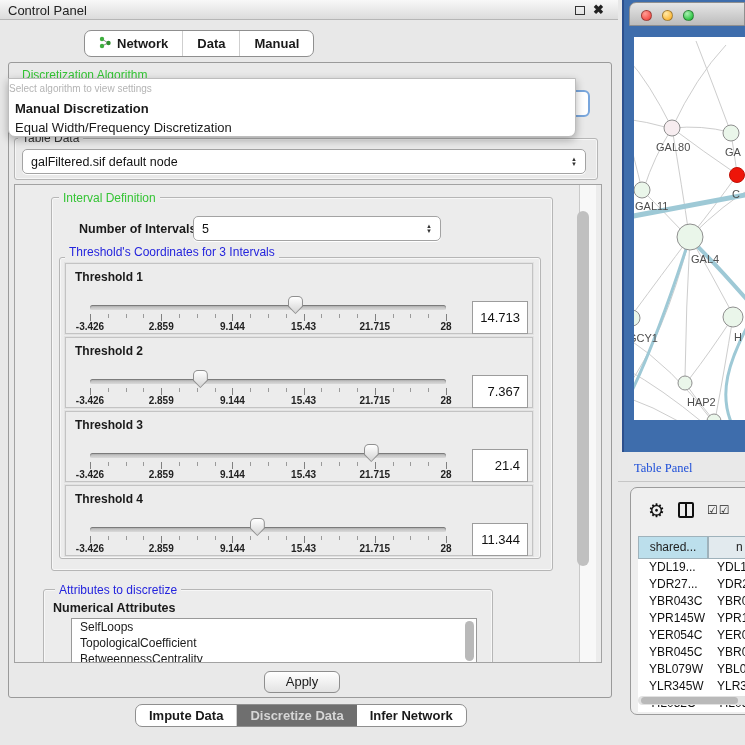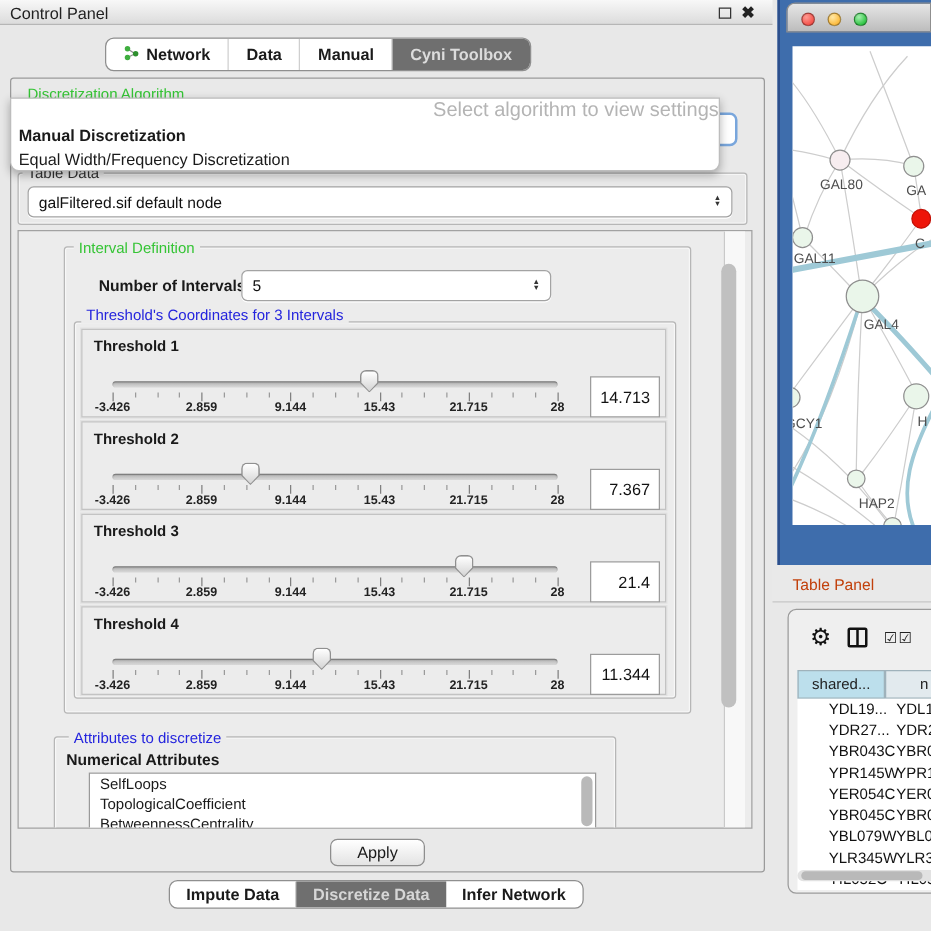--- a/index.html
+++ b/index.html
@@ -21,21 +21,21 @@
   .outer-panel { left:8px; top:62px; width:604px; height:636px; background:#e9e9e9; border:1px solid #9a9a9a; border-radius:3px; }
 
   .grp-label { position:absolute; background:#e9e9e9; padding:0 4px; font-size:12px; z-index:2; }
   .green { color:#35c435; }
   .blue { color:#2424dd; }
 
   .combo { background:#fff; border:1px solid #a3a3a3; border-radius:5px; font-size:12.5px; color:#111; display:flex; align-items:center; padding:0 8px; box-shadow:0 1px 0 #fff; }
   .spin { margin-left:auto; display:flex; flex-direction:column; align-items:center; line-height:5px; font-size:6px; color:#333; }
 
   .popup { left:8px; top:78px; width:568px; height:59px; background:#fff; border:1px solid #bdbdbd; border-radius:0 0 7px 7px; box-shadow:0 3px 8px rgba(0,0,0,.3); z-index:10; }
-  .popup .ph { height:20px; line-height:20px; text-align:right; color:#b4b4b4; font-size:16px; }
+  .popup .ph { height:20px; line-height:20px; text-align:left; color:#b4b4b4; font-size:10px; }
   .popup .opt { height:19px; line-height:19px; padding-left:6px; font-size:13px; }
   .popup .opt.b { font-weight:bold; }
 
   .settings { left:14px; top:184px; width:588px; height:479px; background:#ececec; border:1px solid #a2a2a2; overflow:hidden; }
   .vtrack { position:absolute; right:5px; top:0; width:17px; height:100%; background:#f8f8f8; border-left:1px solid #c9c9c9; }
   .vthumb { position:absolute; right:7px; width:12px; background:#c0c0c0; border-radius:7px; }
 
   .groupbox { position:absolute; border:1px solid #b6b6b6; border-radius:3px; box-shadow:inset 0 0 0 1px rgba(255,255,255,.6); }
 
   .th-panel { position:absolute; left:64px; width:468px; height:71px; background:#ececec; border:1px solid #c3c3c3; box-shadow:0 0 0 1px #e2e2e2; }
@@ -58,32 +58,32 @@
   .btab:last-child { border-right:none; }
   .btab.sel { background:#6f6f6f; color:#d6d6d6; border-right:none; }
 
   
   .blueframe { left:622px; top:0; width:123px; height:452px; background:#3e6dac; border-left:2px solid #2c4f8c; }
   .mactitle { left:629px; top:2px; width:116px; height:24px; background:linear-gradient(#e6e6e6,#bcbcbc); border:1px solid #8f8f8f; border-radius:7px 0 0 0; }
   .mbtn { position:absolute; top:7px; width:11px; height:11px; border-radius:50%; border:1px solid rgba(0,0,0,.35); }
   .canvas { left:634px; top:37px; width:111px; height:383px; background:#fff; overflow:hidden; }
 
   .tpheader { left:618px; top:452px; width:127px; height:30px; background:#e9e9e9; border-bottom:1px solid #c6c6c6; }
-  .tpheader span { position:absolute; left:16px; top:9px; font-size:12.5px; color:#c2410c; }
+  .tpheader span { position:absolute; left:16px; top:9px; font-size:12.5px; color:#1d4ed8;font-family:Liberation Serif, serif; }
   .tpwin { left:630px; top:487px; width:130px; height:228px; background:#efefef; border:1px solid #9b9b9b; border-radius:7px; overflow:hidden; }
   .tptool { position:absolute; left:0; top:0; width:100%; height:44px; display:flex; align-items:center; gap:13px; padding-left:17px; }
   .gear { font-size:19px; color:#111; line-height:19px; }
   .colic { width:16px; height:16px; border:2px solid #111; border-radius:2px; position:relative; }
   .colic:after { content:""; position:absolute; left:5px; top:0; width:2px; height:12px; background:#111; }
   .cbx { font-size:12px; color:#222; letter-spacing:1px; }
   .thead { position:absolute; left:7px; top:48px; display:flex; height:23px; }
   .thcell { border:1px solid #9fb2bb; font-size:12px; text-align:center; line-height:21px; color:#222; }
   .trows { position:absolute; left:7px; top:71px; width:140px; background:#fff; }
   .trow { display:flex; height:17px; line-height:17px; font-size:12px; color:#111; }
-  .trow .c1 { width:70px; padding-left:25px; }
+  .trow .c1 { width:70px; padding-left:11px; }
   .trow .c2 { width:70px; padding-left:9px; }
   .hscroll { position:absolute; left:7px; top:208px; width:120px; height:9px; background:#e2e2e2; border-radius:5px; }
   .hthumb { position:absolute; left:3px; top:1px; width:97px; height:7px; background:#b9b9b9; border-radius:4px; }
 
   svg text { font-family:"Liberation Sans", sans-serif; }
 </style>
 </head>
 <body>
 
 <div class="abs titlebar">
@@ -101,23 +101,20 @@
           <circle cx="3" cy="10" r="2.2" fill="#3fae3f"></circle>
           <circle cx="9.5" cy="7" r="2.2" fill="#2e8f2e"></circle>
         </svg></span>
       <span>Network</span>
     </div>
     <div class="tab">
       <span>Data</span>
     </div>
     <div class="tab">
       <span>Manual</span>
-    </div>
-    <div class="tab sel">
-      <span>Cyni Toolbox</span>
     </div>
   </div>
 
 <div class="abs outer-panel"></div>
 
 <div class="abs grp-label green" style="left:18px; top:68px; z-index:4;">Discretization Algorithm</div>
 <div class="abs" style="left:22px; top:90px; width:568px; height:27px; background:#fff; border:2px solid #79a6dc; border-radius:6px; z-index:5;"></div>
 
 <div class="abs popup">
   <div class="ph">Select algorithm to view settings</div>

